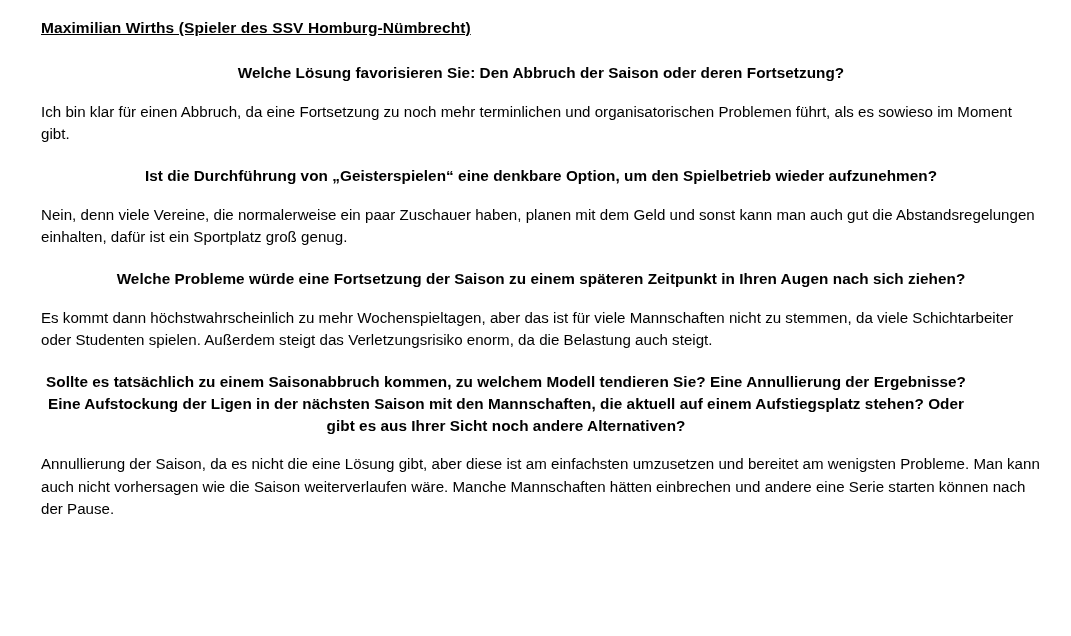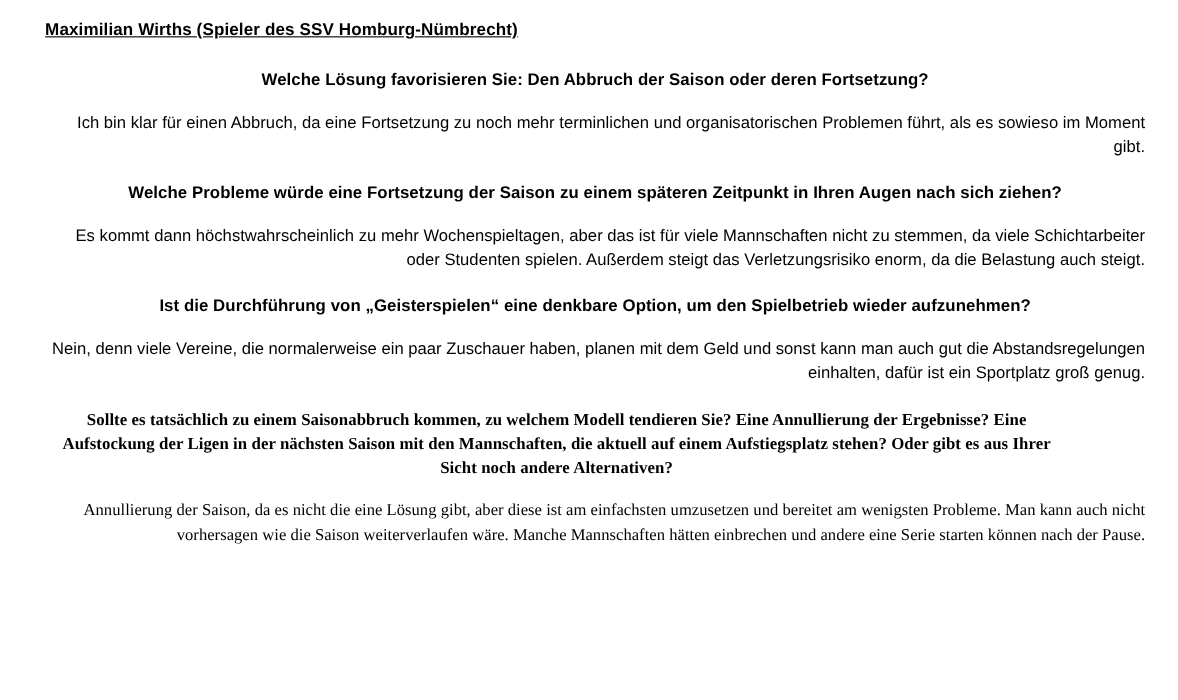--- a/index.html
+++ b/index.html
@@ -47,47 +47,45 @@
     font-weight: normal;
     line-height: 1.47;
     margin: 0;
     letter-spacing: 0.02px;
   }
   .qa-block.wide .question {
     max-width: 930px;
   }
   .qa-block .answer {
     max-width: 1005px;
-    text-align: right;
   }
   .qa-block:last-child {
     margin-bottom: 0;
-    font-family: Liberation Serif, serif;
   }
 </style>
 </head>
 <body>
 
 <div class="page">
 
   <h1 class="doc-title">Maximilian Wirths (Spieler des SSV Homburg-Nümbrecht)</h1>
 
   <div class="qa-block">
     <p class="question">Welche Lösung favorisieren Sie: Den Abbruch der Saison oder deren Fortsetzung?</p>
     <p class="answer">Ich bin klar für einen Abbruch, da eine Fortsetzung zu noch mehr terminlichen und organisatorischen Problemen führt, als es sowieso im Moment gibt.</p>
   </div>
 
   <div class="qa-block">
-    <p class="question">Welche Probleme würde eine Fortsetzung der Saison zu einem späteren Zeitpunkt in Ihren Augen nach sich ziehen?</p>
-    <p class="answer">Es kommt dann höchstwahrscheinlich zu mehr Wochenspieltagen, aber das ist für viele Mannschaften nicht zu stemmen, da viele Schichtarbeiter oder Studenten spielen. Außerdem steigt das Verletzungsrisiko enorm, da die Belastung auch steigt.</p>
+    <p class="question">Ist die Durchführung von „Geisterspielen“ eine denkbare Option, um den Spielbetrieb wieder aufzunehmen?</p>
+    <p class="answer">Nein, denn viele Vereine, die normalerweise ein paar Zuschauer haben, planen mit dem Geld und sonst kann man auch gut die Abstandsregelungen einhalten, dafür ist ein Sportplatz groß genug.</p>
   </div>
 
   <div class="qa-block">
-    <p class="question">Ist die Durchführung von „Geisterspielen“ eine denkbare Option, um den Spielbetrieb wieder aufzunehmen?</p>
-    <p class="answer">Nein, denn viele Vereine, die normalerweise ein paar Zuschauer haben, planen mit dem Geld und sonst kann man auch gut die Abstandsregelungen einhalten, dafür ist ein Sportplatz groß genug.</p>
+    <p class="question">Welche Probleme würde eine Fortsetzung der Saison zu einem späteren Zeitpunkt in Ihren Augen nach sich ziehen?</p>
+    <p class="answer">Es kommt dann höchstwahrscheinlich zu mehr Wochenspieltagen, aber das ist für viele Mannschaften nicht zu stemmen, da viele Schichtarbeiter oder Studenten spielen. Außerdem steigt das Verletzungsrisiko enorm, da die Belastung auch steigt.</p>
   </div>
 
   <div class="qa-block wide">
     <p class="question">Sollte es tatsächlich zu einem Saisonabbruch kommen, zu welchem Modell tendieren Sie? Eine Annullierung der Ergebnisse? Eine Aufstockung der Ligen in der nächsten Saison mit den Mannschaften, die aktuell auf einem Aufstiegsplatz stehen? Oder gibt es aus Ihrer Sicht noch andere Alternativen?</p>
     <p class="answer">Annullierung der Saison, da es nicht die eine Lösung gibt, aber diese ist am einfachsten umzusetzen und bereitet am wenigsten Probleme. Man kann auch nicht vorhersagen wie die Saison weiterverlaufen wäre. Manche Mannschaften hätten einbrechen und andere eine Serie starten können nach der Pause.</p>
   </div>
 
 </div>
 
 </body></html>

